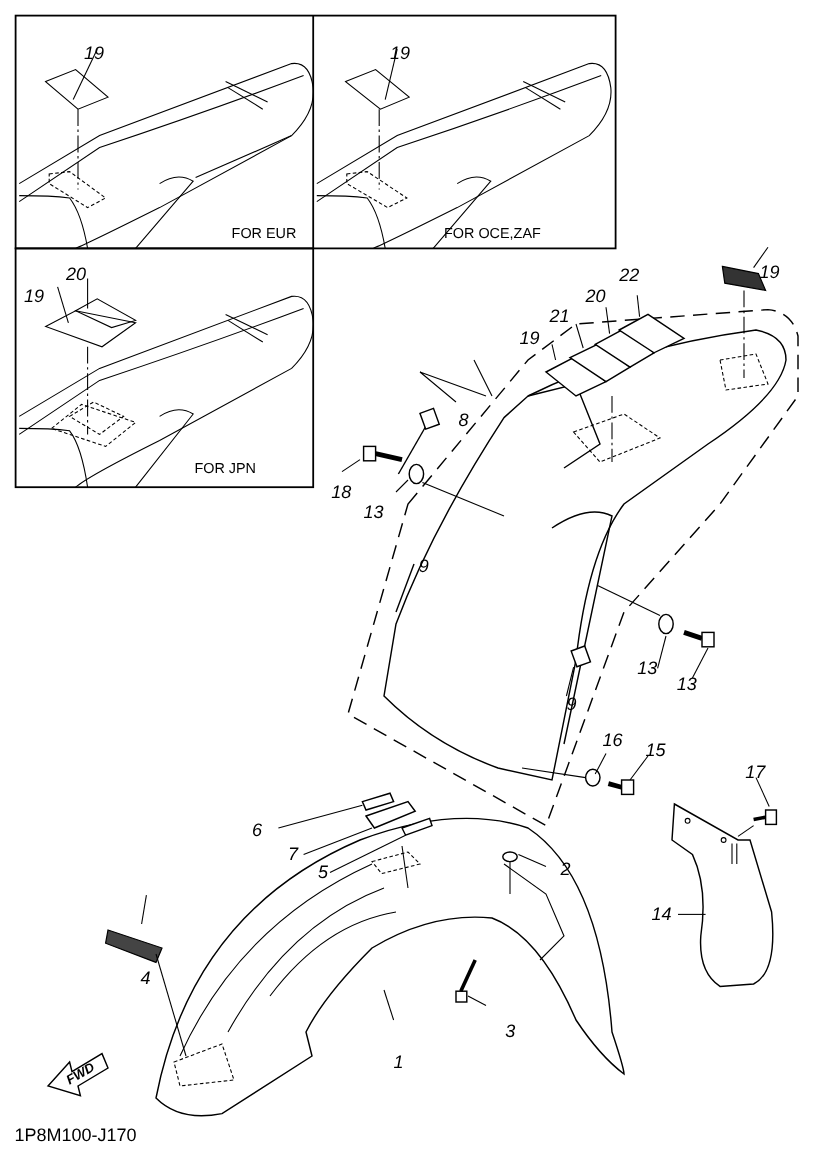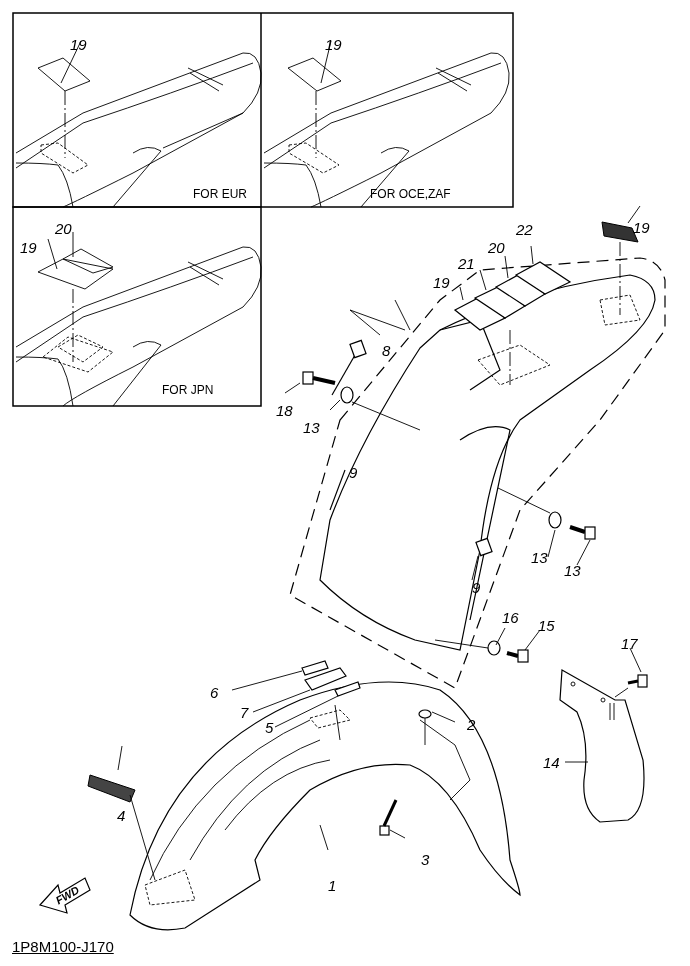--- a/index.html
+++ b/index.html
@@ -1,21 +1,21 @@
 <!DOCTYPE html>
 <html><head>
 <meta charset="utf-8">
 <style>
   html, body { margin:0; padding:0; background:#ffffff; }
   body { width:690px; height:966px; position:relative; overflow:hidden;
          font-family:"Liberation Sans", sans-serif; color:#000; }
   svg { position:absolute; left:0; top:0; }
   .lbl { position:absolute; font-size:15px; line-height:15px; white-space:nowrap;font-style:italic; }
   .region { position:absolute; font-size:12px; line-height:15px; white-space:nowrap; }
-  .code { position:absolute; left:12px; top:938px; font-size:15px;text-decoration:underline; }
+  .code { position:absolute; left:12px; top:938px; font-size:15px; }
   .ln { stroke:#000; stroke-width:1.2; fill:none; }
   .thin { stroke:#000; stroke-width:0.9; fill:none; }
   .dash { stroke:#000; stroke-width:1.2; fill:none; stroke-dasharray:12 7; }
   .dot { stroke:#000; stroke-width:0.9; fill:none; stroke-dasharray:3 2; }
   .chain { stroke:#000; stroke-width:0.9; fill:none; stroke-dasharray:14 3 2 3; }
   .fillw { fill:#fff; stroke:#000; stroke-width:1.2; }
 </style>
 </head>
 <body>
 

